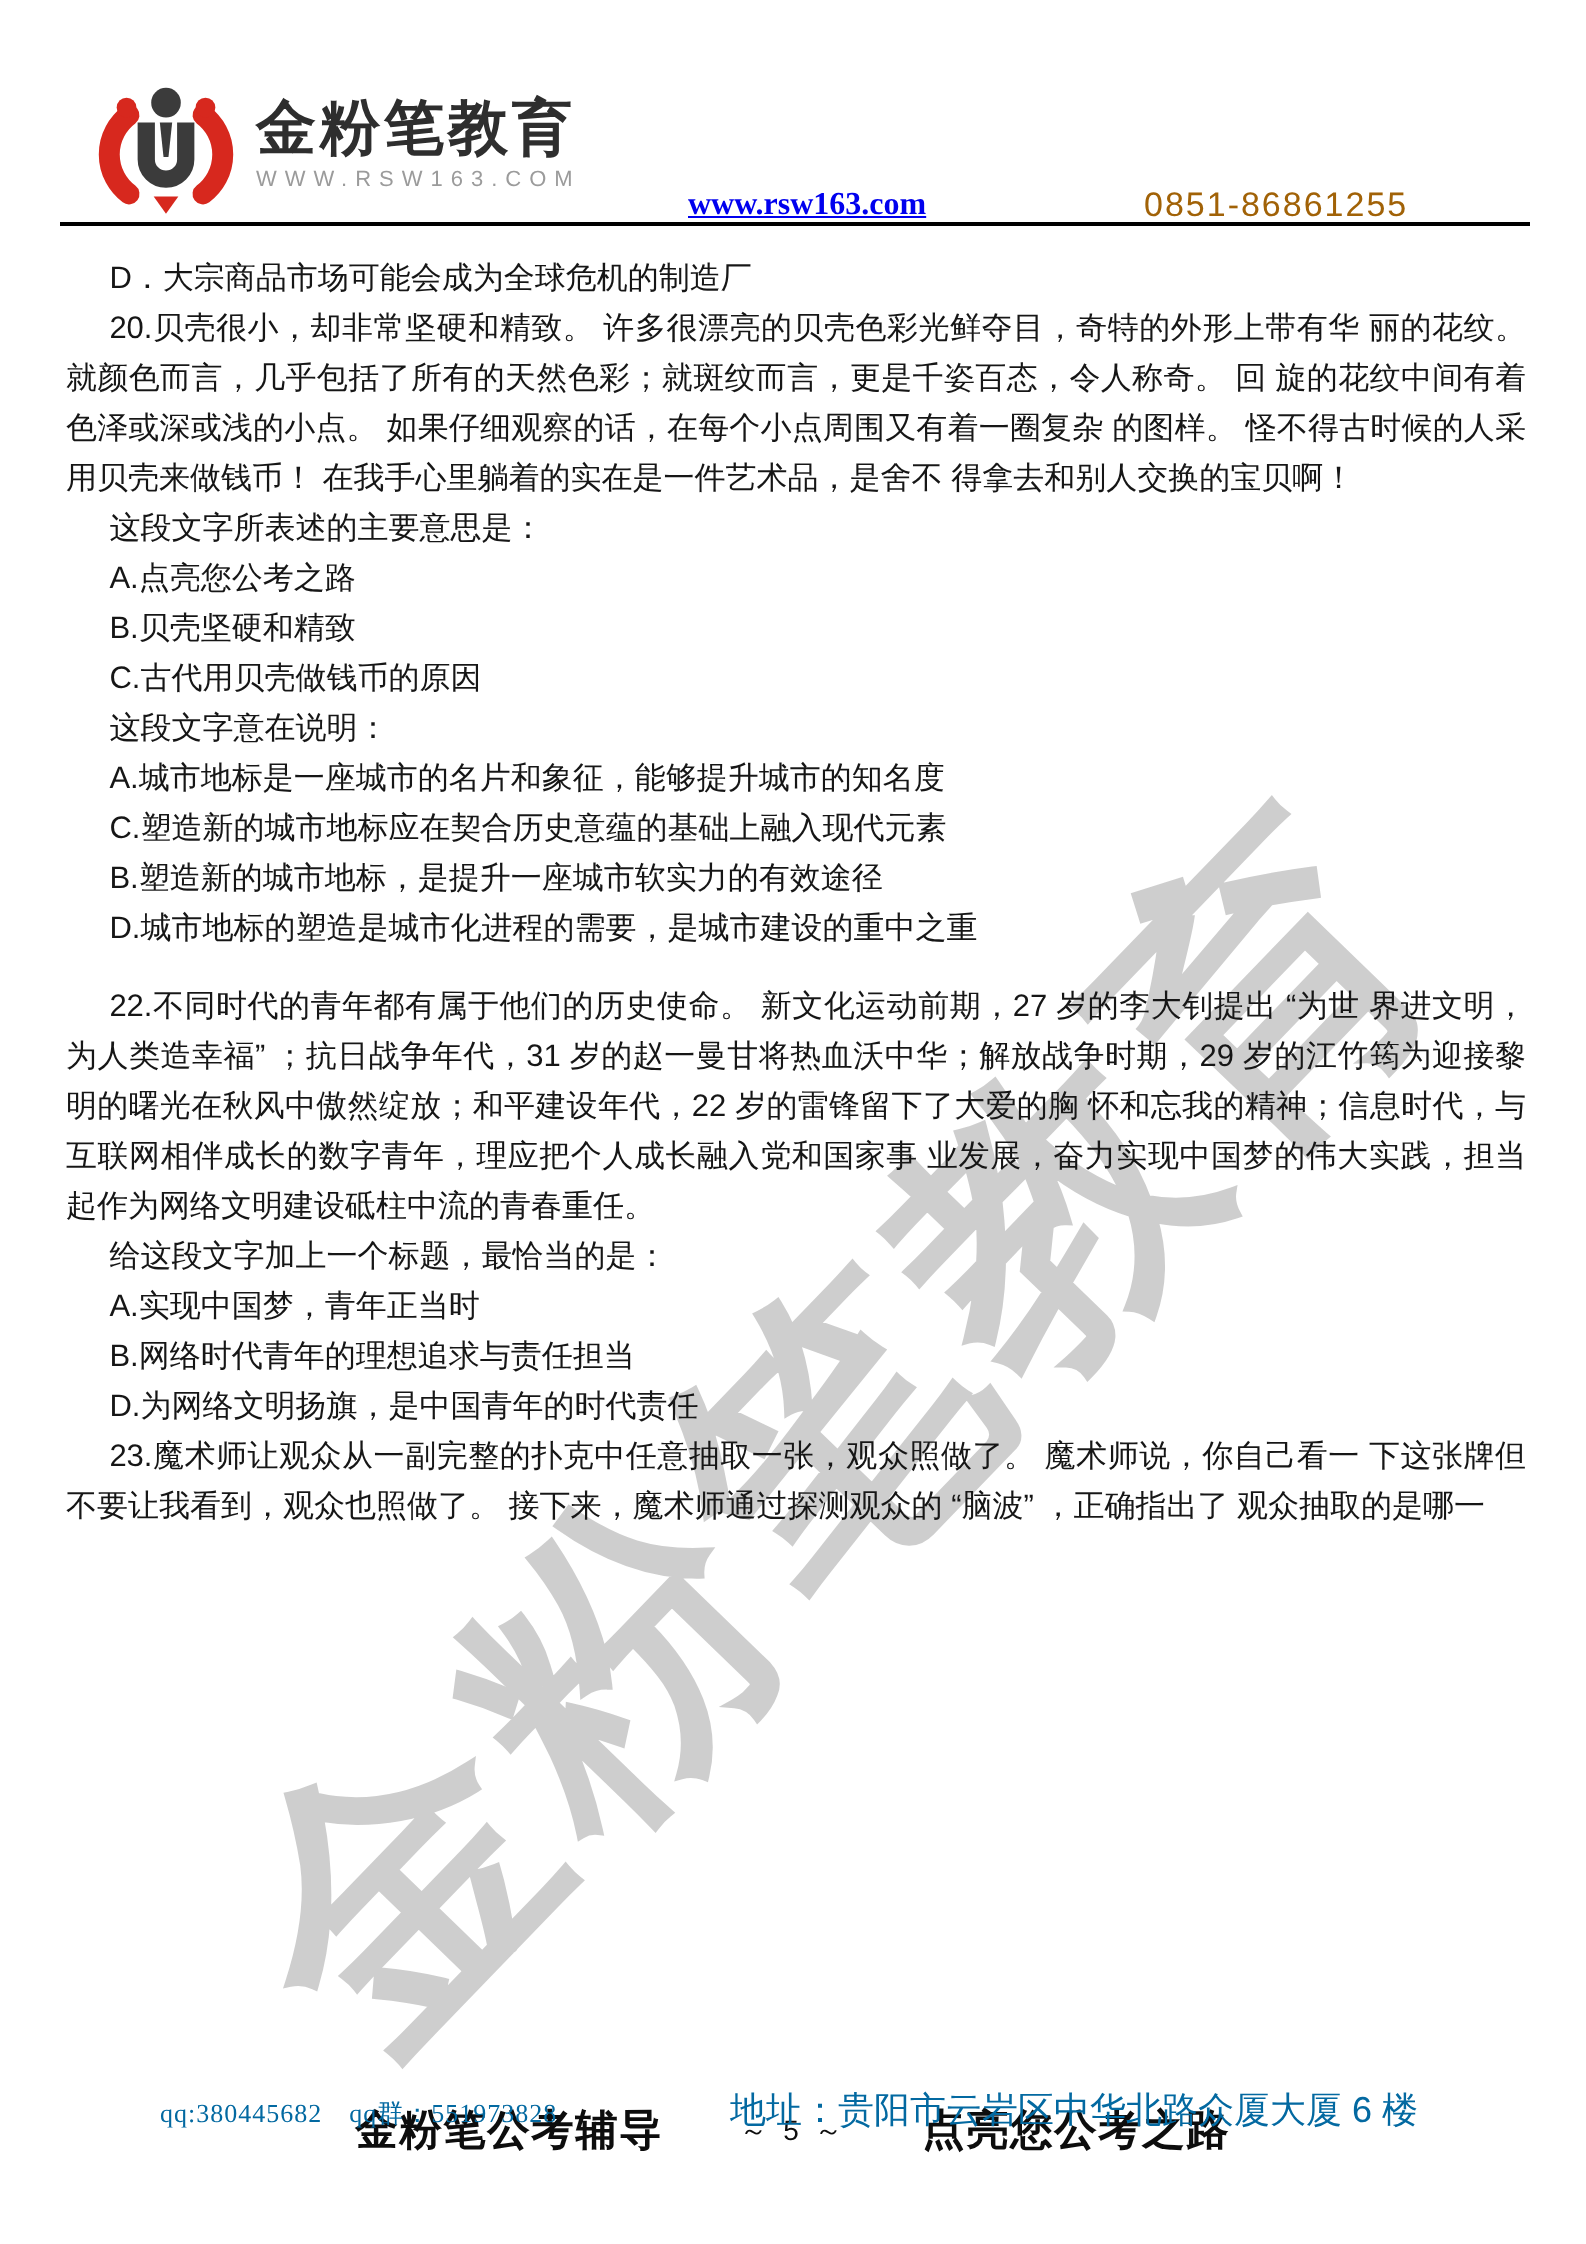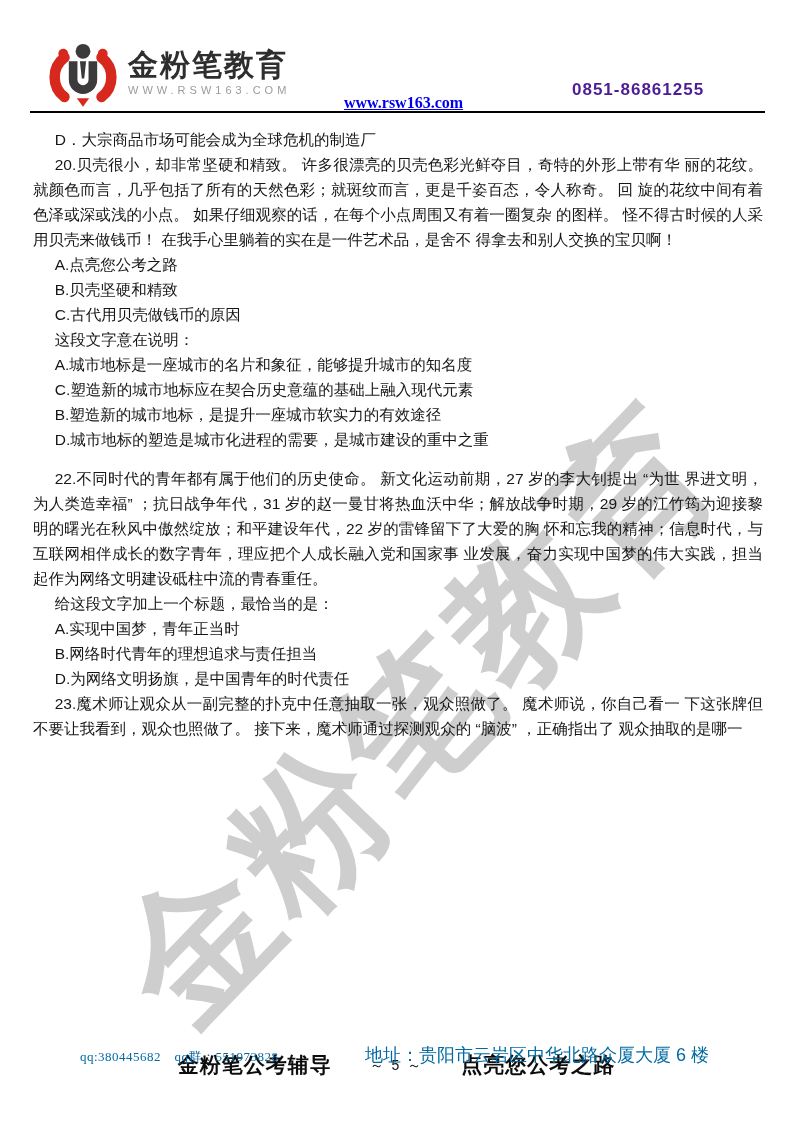--- a/index.html
+++ b/index.html
@@ -13,21 +13,21 @@
     color:#161616;
   }
   
   .logo{position:absolute;left:46px;top:40px;display:flex;align-items:flex-start;gap:8px;}
   .logo-icon{width:74px;height:72px;flex:0 0 auto;}
   .logo-text{padding-top:8px;}
   .brand{font-size:30px;font-weight:bold;color:#2e2e2e;letter-spacing:2px;line-height:1.1;}
   .brand-site{font-size:11px;color:#9b9b9b;letter-spacing:4px;margin-top:3px;}
   .site-link{position:absolute;left:344px;top:94px;font-family:"Liberation Serif","DejaVu Serif",serif;
     font-size:16px;font-weight:bold;color:#0000ee;text-decoration:underline;cursor:pointer;}
-  .phone{position:absolute;left:572px;top:80px;font-size:17px;font-weight:bold;color:#4c1d95;letter-spacing:1px;}
+  .phone{position:absolute;left:572px;top:93px;font-size:17px;font-weight:normal;color:#a16207;letter-spacing:1px;}
   .header-rule{position:absolute;left:30px;right:28px;top:111px;height:2px;background:#000;}
   
   .watermark{
     position:absolute;left:420px;top:718px;z-index:0;
     transform:translate(-50%,-50%) rotate(-46deg);
     font-size:150px;font-weight:bold;letter-spacing:6px;
     color:#c6c6c6;opacity:.85;white-space:nowrap;pointer-events:none;
   }
   
   .content{position:absolute;left:33px;right:30px;top:127px;z-index:1;}
@@ -79,20 +79,21 @@
     </div>
     <a class="site-link">www.rsw163.com</a>
     <div class="phone">0851-86861255</div>
     <div class="header-rule"></div>
   </div>
 
   <div class="content">
 
   <p class="opt">D．大宗商品市场可能会成为全球危机的制造厂</p>
       <p class="para">20.贝壳很小，却非常坚硬和精致。 许多很漂亮的贝壳色彩光鲜夺目，奇特的外形上带有华 丽的花纹。就颜色而言，几乎包括了所有的天然色彩；就斑纹而言，更是千姿百态，令人称奇。 回 旋的花纹中间有着色泽或深或浅的小点。 如果仔细观察的话，在每个小点周围又有着一圈复杂 的图样。 怪不得古时候的人采用贝壳来做钱币！ 在我手心里躺着的实在是一件艺术品，是舍不 得拿去和别人交换的宝贝啊！</p>
+      <p class="stem">这段文字所表述的主要意思是：</p>
       <p class="opt">A.点亮您公考之路</p>
       <p class="opt">B.贝壳坚硬和精致</p>
       <p class="opt">C.古代用贝壳做钱币的原因</p>
       <p class="stem">这段文字意在说明：</p>
       <p class="opt">A.城市地标是一座城市的名片和象征，能够提升城市的知名度</p>
       <p class="opt">C.塑造新的城市地标应在契合历史意蕴的基础上融入现代元素</p>
       <p class="opt">B.塑造新的城市地标，是提升一座城市软实力的有效途径</p>
       <p class="opt">D.城市地标的塑造是城市化进程的需要，是城市建设的重中之重</p>
       <p class="para gap">22.不同时代的青年都有属于他们的历史使命。 新文化运动前期，27 岁的李大钊提出 “为世 界进文明，为人类造幸福” ；抗日战争年代，31 岁的赵一曼甘将热血沃中华；解放战争时期，29 岁的江竹筠为迎接黎明的曙光在秋风中傲然绽放；和平建设年代，22 岁的雷锋留下了大爱的胸 怀和忘我的精神；信息时代，与互联网相伴成长的数字青年，理应把个人成长融入党和国家事 业发展，奋力实现中国梦的伟大实践，担当起作为网络文明建设砥柱中流的青春重任。</p>
       <p class="stem">给这段文字加上一个标题，最恰当的是：</p>

